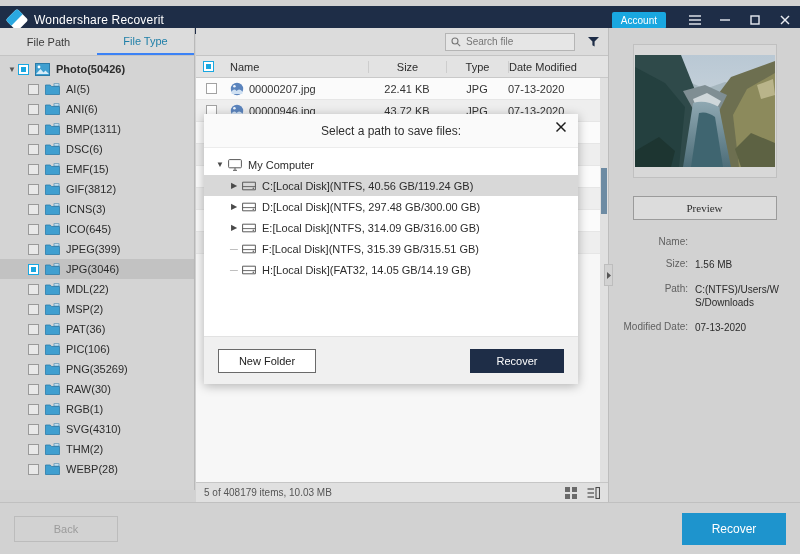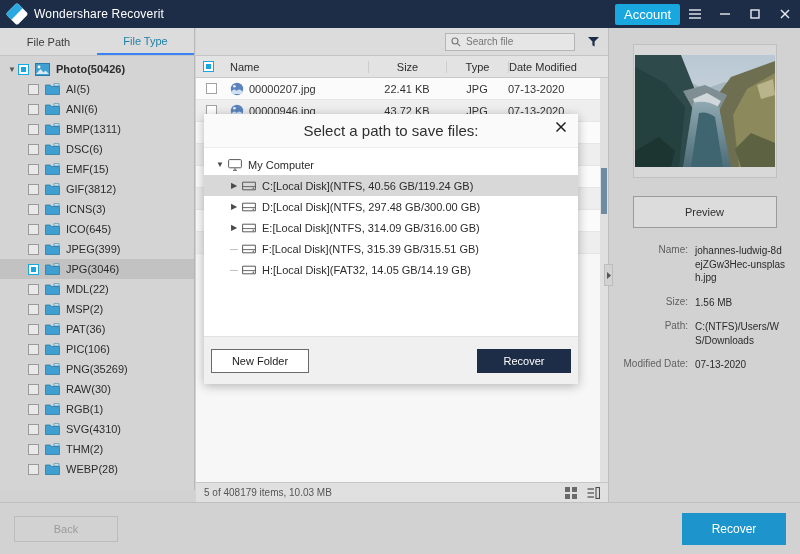--- a/index.html
+++ b/index.html
@@ -12,33 +12,33 @@
     overflow: hidden;
   }
   #app {
     position: relative;
     width: 800px; height: 554px;
     background: #d2d2d2;
   }
 
   
   .titlebar {
-    position: absolute; left: 0; top: 0; width: 800px; height: 28px;
+    position: absolute; left: 0; top: 6px; width: 800px; height: 28px;
     background: #1e2d47;
     display: flex; align-items: center;
   }
   .logo-wrap { width: 34px; display: flex; justify-content: center; align-items: center; }
   .logo { width: 16px; height: 16px; position: relative; transform: rotate(45deg); }
   .logo .sq1 { position: absolute; left: 0; top: 0; width: 16px; height: 16px; background: #ffffff; border-radius: 2px; }
   .logo .sq2 { position: absolute; left: 0; top: 0; width: 8px; height: 16px; background: #2aa8e0; border-radius: 2px 0 0 2px; }
   .app-title { color: #ffffff; font-size: 12px; letter-spacing: .2px; }
   .tb-right { margin-left: auto; display: flex; align-items: center; height: 28px; }
   .account-btn {
-    background: #19a7e0; color: #fff; font-size: 13px;
-    padding: 3px 9px; border-radius: 2px; margin-right: 0; cursor: pointer;
+    background: #19a7e0; color: #fff; font-size: 10px;
+    padding: 3px 9px; border-radius: 2px; margin-right: 14px; cursor: pointer;
   }
   .winbtn {
     width: 30px; height: 28px; display: flex; align-items: center; justify-content: center;
     color: #e8ecf2; cursor: pointer;
   }
   .winbtn svg { display: block; }
 
   
   .sidebar {
     position: absolute; left: 0; top: 28px; width: 195px; bottom: 64px;
@@ -143,24 +143,25 @@
     position: absolute; left: -5px; top: 236px; width: 9px; height: 22px;
     background: #d2d2d2; border: 1px solid #bdbdbd; display: flex;
     align-items: center; justify-content: center; cursor: pointer;
   }
   .thumb-frame {
     width: 144px; height: 134px; margin: 0 auto; background: #d8d8d8;
     border: 1px solid #c0c0c0; display: flex; align-items: center; justify-content: center;
   }
   .thumb-img { width: 140px; height: 112px; display: block; }
   .preview-btn {
-    width: 144px; height: 32px; margin: 18px auto 0 auto;
+    width: 144px; height: 24px; margin: 18px auto 0 auto;
     border: 1px solid #9b9b9b; background: #dcdcdc; color: #2e2e2e;
     font-size: 11px; display: flex; align-items: center; justify-content: center;
     cursor: pointer;
+    font-family: Liberation Serif, serif;
   }
   .meta { margin-top: 16px; font-size: 10px; color: #333; }
   .meta-row { display: flex; margin-bottom: 11px; }
   .meta-k { width: 72px; text-align: right; padding-right: 7px; color: #606060; flex: 0 0 72px; }
   .meta-v { flex: 1; word-break: break-all; line-height: 1.35; color: #2b2b2b; }
 
   
   .bottombar {
     position: absolute; left: 0; bottom: 0; width: 800px; height: 52px;
     background: #d2d2d2; border-top: 1px solid #c0c0c0;
@@ -181,39 +182,39 @@
   .modal {
     position: absolute; left: 204px; top: 114px; width: 374px; height: 270px;
     background: #ffffff; box-shadow: 0 2px 10px rgba(0,0,0,.28);
     display: flex; flex-direction: column; z-index: 50;
   }
   .modal-head {
     height: 34px; position: relative; display: flex;
     align-items: center; justify-content: center;
     background: #fafafa; border-bottom: 1px solid #ececec;
   }
-  .modal-title { font-size: 15px; color: #2f2f2f; }
+  .modal-title { font-size: 12px; color: #2f2f2f; }
   .modal-close {
     position: absolute; right: 6px; top: 2px; width: 22px; height: 22px;
     display: flex; align-items: center; justify-content: center; cursor: pointer; color: #1c1c1c;
   }
   .modal-body { flex: 1; overflow: hidden; padding: 6px 0 0 0; background: #fff; }
   .mrow {
     height: 21px; display: flex; align-items: center; font-size: 11px;
     color: #2c2c2c; padding-left: 8px; cursor: pointer;
   }
   .mrow.sel { background: #d8d8d8; }
   .mchev { width: 16px; flex: 0 0 16px; text-align: center; font-size: 8px; color: #4a4a4a; }
   .mchev.line { color: #b0b0b0; font-size: 11px; }
   .pc-ico { width: 14px; height: 12px; margin-right: 6px; flex: 0 0 14px; }
   .drv-ico { width: 14px; height: 12px; margin-right: 6px; flex: 0 0 14px; }
   .mindent { width: 14px; flex: 0 0 14px; }
   .modal-foot {
     height: 48px; background: #f0f0f0; border-top: 1px solid #e2e2e2;
-    display: flex; align-items: center; padding: 0 7px;
+    display: flex; align-items: center; padding: 0 14px;
   }
   .newfolder-btn {
     width: 98px; height: 24px; border: 1px solid #6a6a6a; background: #fff;
     font-size: 11px; color: #222; display: flex; align-items: center;
     justify-content: center; cursor: pointer;
   }
   .modal-recover-btn {
     margin-left: auto; width: 94px; height: 24px; background: #1e2d47;
     color: #fff; font-size: 11px; display: flex; align-items: center;
     justify-content: center; cursor: pointer;
@@ -685,21 +686,20 @@
         <path d="M58 48 Q70 44 84 52 L96 112 L48 112 Z" fill="url(#water)"></path>
         <path d="M64 58 Q72 56 80 62 L88 112 L56 112 Z" fill="#3f6570"></path>
         <path d="M0 96 L24 82 L40 96 L36 112 L0 112 Z" fill="#1d3531"></path>
         <path d="M140 88 L116 78 L100 94 L106 112 L140 112 Z" fill="#5d6243"></path>
       </svg>
     </div>
     <div class="preview-btn">Preview</div>
     <div class="meta" id="meta-container">
         <div class="meta-row">
           <div class="meta-k">Name:</div>
-          <div class="meta-v">johannes-ludwig-8dejZGw3Hec-unsplash.jpg</div>
         </div>
         <div class="meta-row">
           <div class="meta-k">Size:</div>
           <div class="meta-v">1.56 MB</div>
         </div>
         <div class="meta-row">
           <div class="meta-k">Path:</div>
           <div class="meta-v">C:(NTFS)/Users/WS/Downloads</div>
         </div>
         <div class="meta-row">

